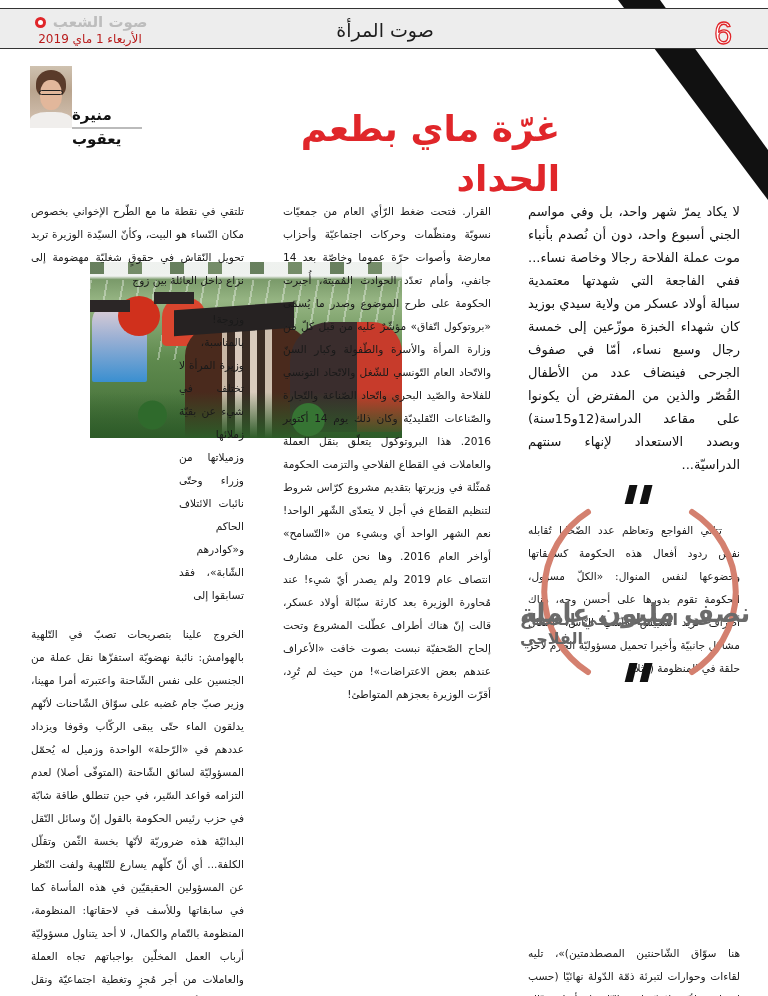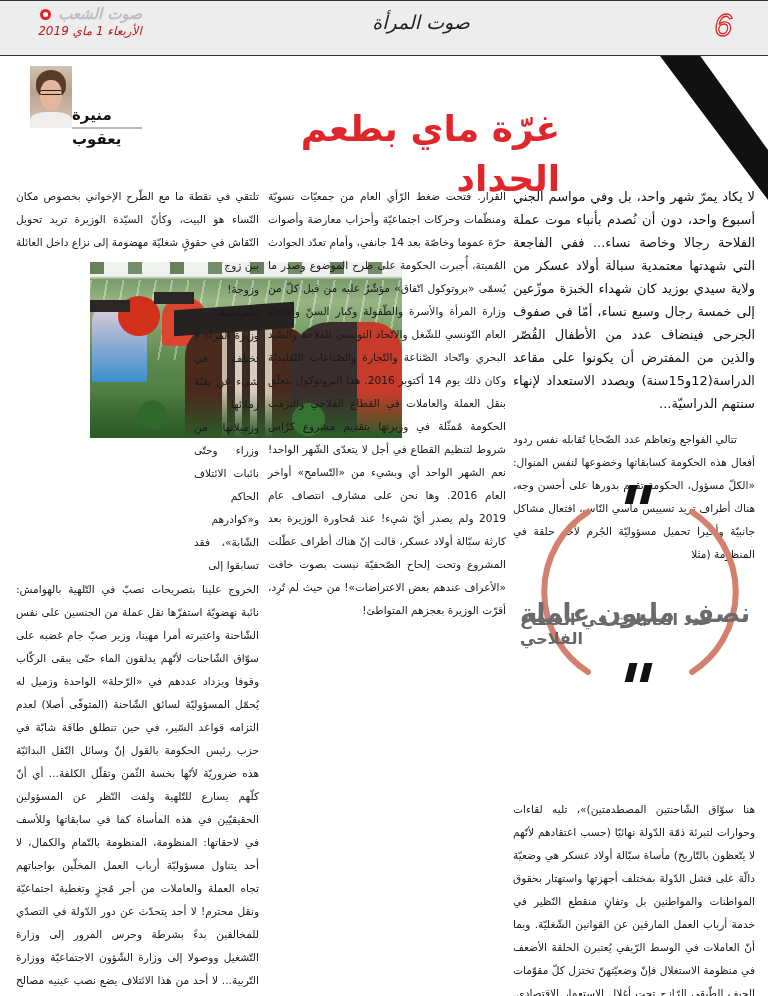--- a/index.html
+++ b/index.html
@@ -1,29 +1,29 @@
 <!DOCTYPE html>
 <html><head>
 <meta charset="utf-8">
 <style>
   * { margin:0; padding:0; box-sizing:border-box; }
   html, body { width:768px; height:996px; background:#fff; overflow:hidden; }
   body { position:relative; font-family:"DejaVu Sans", sans-serif; color:#1a1a1a; }
 
   
-  .header { position:absolute; left:0; top:0; width:768px; height:56px; background:#ededed;
-    border-top:1.5px solid #333; border-bottom:1.5px solid #333;font-style:italic; }
+  .header { position:absolute; left:0; top:8px; width:768px; height:41px; background:#ededed;
+    border-top:1.5px solid #333; border-bottom:1.5px solid #333; }
   .logo { position:absolute; left:30px; top:4px; width:120px; text-align:center; }
   .logo-name { font-family:"DejaVu Sans", sans-serif; font-size:15px; color:#bdbdbd; letter-spacing:1px;
     font-weight:bold; line-height:18px; }
   .logo-pin { display:inline-block; width:11px; height:11px; border-radius:50%; background:#e0262a;
     vertical-align:middle; margin:0 2px; position:relative; }
   .logo-pin::after { content:""; position:absolute; left:3px; top:3px; width:5px; height:5px; border-radius:50%; background:#fff; }
   .logo-date { font-size:12px; color:#b91c1c; line-height:16px; direction:rtl; }
-  .section-title { position:absolute; left:300px; top:10px; width:170px; font-size:19px;
+  .section-title { position:absolute; left:300px; top:10px; width:170px; text-align:center; font-size:19px;
     color:#1e1e1e; direction:rtl; }
   .page-num { position:absolute; right:36px; top:6px; font-size:32px; color:#fff;
     -webkit-text-stroke:1.3px #e0262a; font-family:"Liberation Sans", sans-serif; }
 
   
   .ribbon { position:absolute; left:0; top:0; width:768px; height:200px; pointer-events:none; }
 
   
   .author-photo { position:absolute; left:30px; top:66px; width:42px; height:62px;
     background:linear-gradient(180deg,#cfc2b0 0%,#b9a48e 40%,#d8c7b7 100%); overflow:hidden; }
@@ -34,21 +34,21 @@
   .author-name { position:absolute; left:72px; top:103px; width:70px; height:26px; border-bottom:2px solid #bbb;
     font-size:15px; font-weight:bold; text-align:left; direction:rtl; line-height:24px; color:#111; }
 
   
   .headline { position:absolute; left:200px; top:104px; width:360px; direction:rtl;
     font-size:36px; font-weight:bold; color:#e0262a; line-height:50px; }
 
   
   .col { position:absolute; direction:rtl; text-align:justify; font-size:10.6px; line-height:23px;
     font-family:"DejaVu Sans", sans-serif; color:#1a1a1a; }
-  .col p { margin:1px; }
+  .col p { margin:16px; }
   .col-right { left:512px; top:184px; width:244px; }
   .col-mid { left:267px; top:184px; width:240px; }
   .col-left { left:15px; top:184px; width:245px; }
   .lead { font-weight:normal; font-size:13px; color:#111; }
   .indent { text-indent:18px; }
   .gap { height:11px; }
 
   .narrow-mid { width:100px; margin-right:0; }
   .narrow-left { width:65px; }
 

